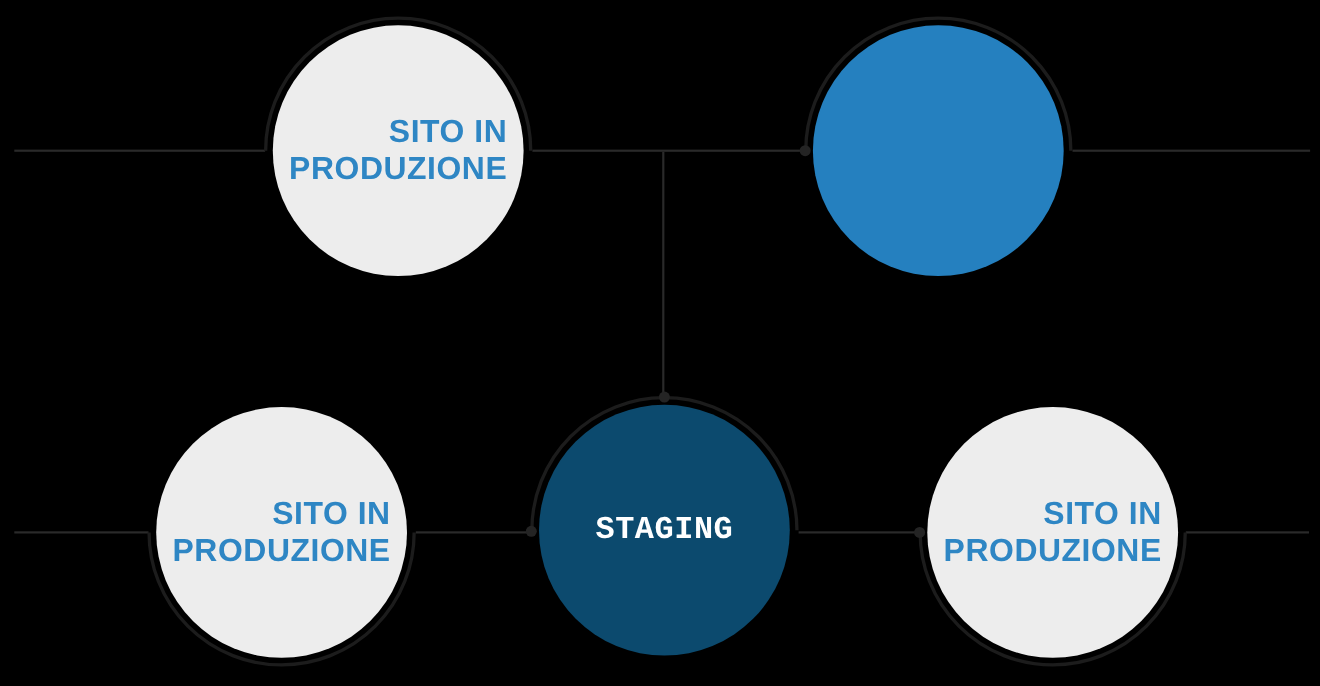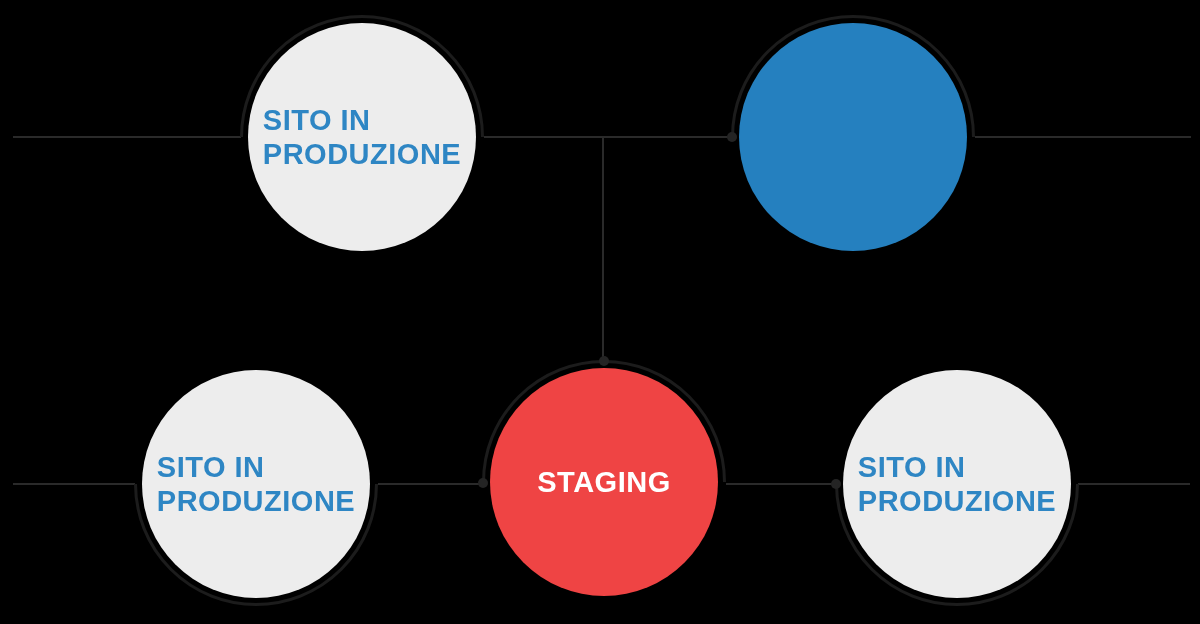--- a/index.html
+++ b/index.html
@@ -68,21 +68,21 @@
 
   
   .node {
     position: absolute;
     width: 228px;
     height: 228px;
     border-radius: 50%;
     display: flex;
     align-items: center;
     justify-content: center;
-    text-align: left;
+    text-align: right;
   }
   .node-label {
     font-weight: bold;
     font-size: 29px;
     line-height: 34px;
     letter-spacing: 0.5px;
   }
   .node-n1 { left: 248px; top: 23px; }
   .node-n2 { left: 739px; top: 23px; }
   .node-n3 { left: 142px; top: 370px; }
@@ -124,21 +124,21 @@
   <div class="node node-n2" style="background: rgb(37, 128, 191); color: rgb(255, 255, 255);">
   </div>
 
   <div class="node node-n3" style="background: rgb(237, 237, 237); color: rgb(46, 134, 196);">
     <div class="node-label">
       <div>SITO IN</div>
       <div>PRODUZIONE</div>
     </div>
   </div>
 
-  <div class="node node-n4" style="background: #ef4444; color: rgb(255, 255, 255);">
+  <div class="node node-n4" style="background: #0c4a6e; color: rgb(255, 255, 255); font-family: Liberation Mono, monospace;">
     <div class="node-label">
       <div>STAGING</div>
     </div>
   </div>
 
   <div class="node node-n5" style="background: rgb(237, 237, 237); color: rgb(46, 134, 196);">
     <div class="node-label">
       <div>SITO IN</div>
       <div>PRODUZIONE</div>
     </div>

